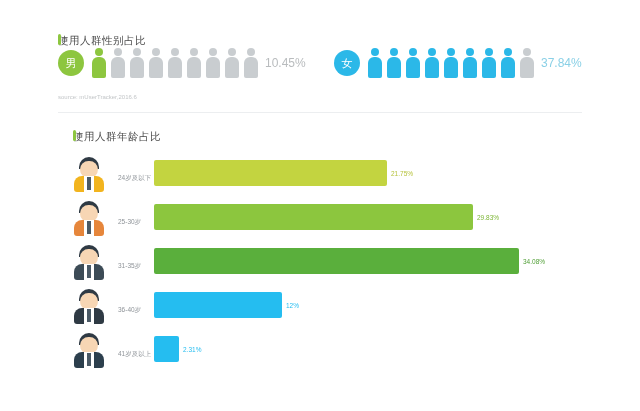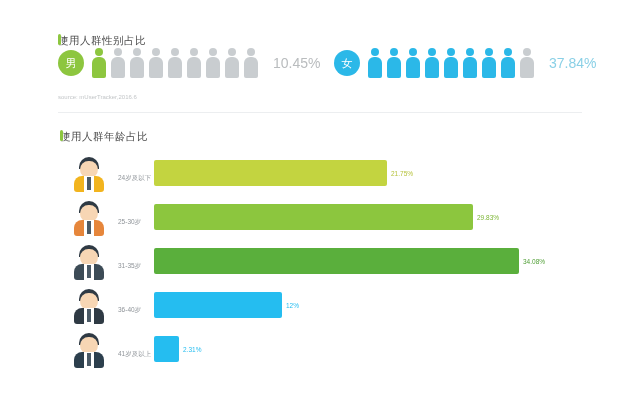--- a/index.html
+++ b/index.html
@@ -13,29 +13,29 @@
   #gender-panel{left:44px;top:26px;width:552px;height:82px;}
   #gender-row{position:absolute;left:14px;top:22px;width:530px;height:40px;}
   .gender-group{position:absolute;top:0;display:flex;align-items:center;}
   .circle{width:26px;height:26px;border-radius:50%;display:flex;align-items:center;justify-content:center;color:#fff;font-size:11px;line-height:1;flex:none;}
   .circle.male{background:#8dc63f;}
   .circle.female{background:#2bb8e8;}
   .people{display:flex;align-items:flex-end;margin-left:6px;}
   .person{width:17px;height:30px;margin-right:2px;position:relative;}
   .person .head{position:absolute;left:50%;transform:translateX(-50%);top:0;width:8px;height:8px;border-radius:50%;}
   .person .body{position:absolute;left:50%;transform:translateX(-50%);top:9px;width:14px;height:21px;border-radius:6px 6px 2px 2px;}
-  .pct{margin-left:12px;font-size:14px;}
+  .pct{margin-left:4px;font-size:12px;}
   .pct.male{color:#b9bcbe;}
   .pct.female{color:#8ad0e6;}
   #source{position:absolute;left:14px;top:68px;font-size:6px;color:#c3c6c8;}
   #divider{position:absolute;left:58px;top:112px;width:524px;height:1px;background:#eceef0;}
 
   
   #age-panel{left:44px;top:122px;width:552px;height:262px;}
-  #age-title{position:absolute;left:16px;top:8px;}
+  #age-title{position:absolute;left:29px;top:8px;}
   #age-chart{position:absolute;left:14px;top:30px;width:524px;height:222px;}
   .age-row{position:relative;height:44px;}
   .avatar{position:absolute;left:12px;top:2px;width:38px;height:38px;}
   .avatar .hair{position:absolute;left:9px;top:3px;width:20px;height:12px;border-radius:10px 10px 0 0;background:#2f3a44;}
   .avatar .face{position:absolute;left:10px;top:7px;width:18px;height:17px;border-radius:9px;background:#f7d6b4;}
   .avatar .torso{position:absolute;left:4px;top:22px;width:30px;height:16px;border-radius:8px 8px 3px 3px;}
   .avatar .shirt{position:absolute;left:14px;top:22px;width:10px;height:16px;background:#ffffff;}
   .avatar .tie{position:absolute;left:17px;top:23px;width:4px;height:13px;background:#4b5a66;}
   .age-label{position:absolute;left:60px;top:22px;font-size:6.5px;color:#8e9398;white-space:nowrap;}
   .track{position:absolute;left:96px;top:8px;height:26px;width:428px;}

